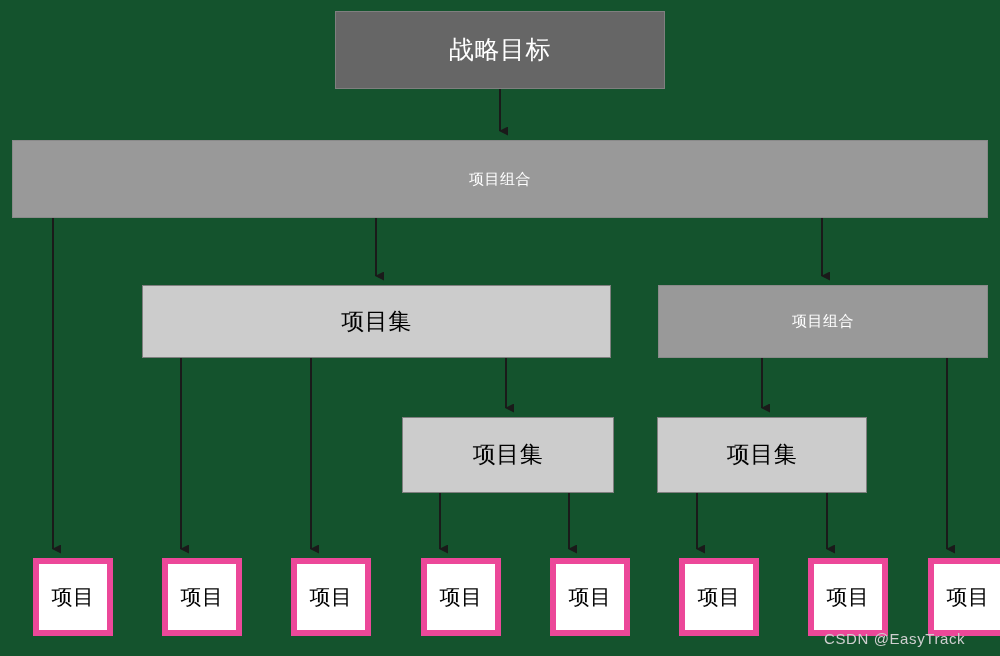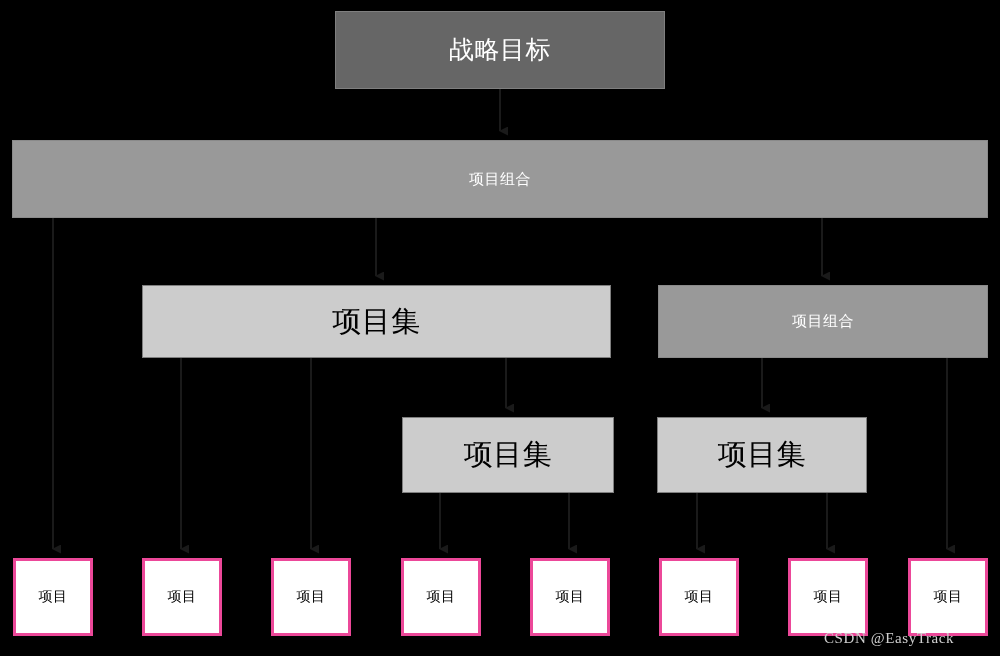--- a/index.html
+++ b/index.html
@@ -7,21 +7,21 @@
     padding: 0;
     background: #ffffff;
   }
   body {
     font-family: "Liberation Sans", "DejaVu Sans", sans-serif;
   }
   #diagram-canvas {
     position: relative;
     width: 1000px;
     height: 656px;
-    background: #000000;
+    background: #14532d;
     overflow: hidden;
   }
   #svg-layer {
     position: absolute;
     left: 0;
     top: 0;
     width: 1000px;
     height: 656px;
   }
   .node {
@@ -44,36 +44,36 @@
   .node-portfolio {
     background: #999999;
     border: 1px solid #8a8a8a;
     color: #ffffff;
     font-size: 15px;
   }
   .node-program {
     background: #cccccc;
     border: 1px solid #7f7f7f;
     color: #000000;
-    font-size: 29px;
+    font-size: 23px;
   }
   .node-project {
     background: #ffffff;
-    border: 3px solid #ec4899;
+    border: 6px solid #ec4899;
     color: #000000;
-    font-size: 14px;
+    font-size: 21px;
+    margin-left: 20px;
   }
   .watermark {
     position: absolute;
     color: #cfcfcf;
     font-size: 15px;
     letter-spacing: 0.6px;
     white-space: nowrap;
     user-select: none;
-    font-family: Liberation Serif, serif;
   }
 </style>
 </head>
 <body>
 
 <div id="diagram-canvas">
 
   <svg id="svg-layer" viewBox="0 0 1000 656" xmlns="http://www.w3.org/2000/svg">
     <defs>
       <marker id="arrowhead" markerWidth="10" markerHeight="9" refX="4.5" refY="8" orient="auto" markerUnits="userSpaceOnUse">

